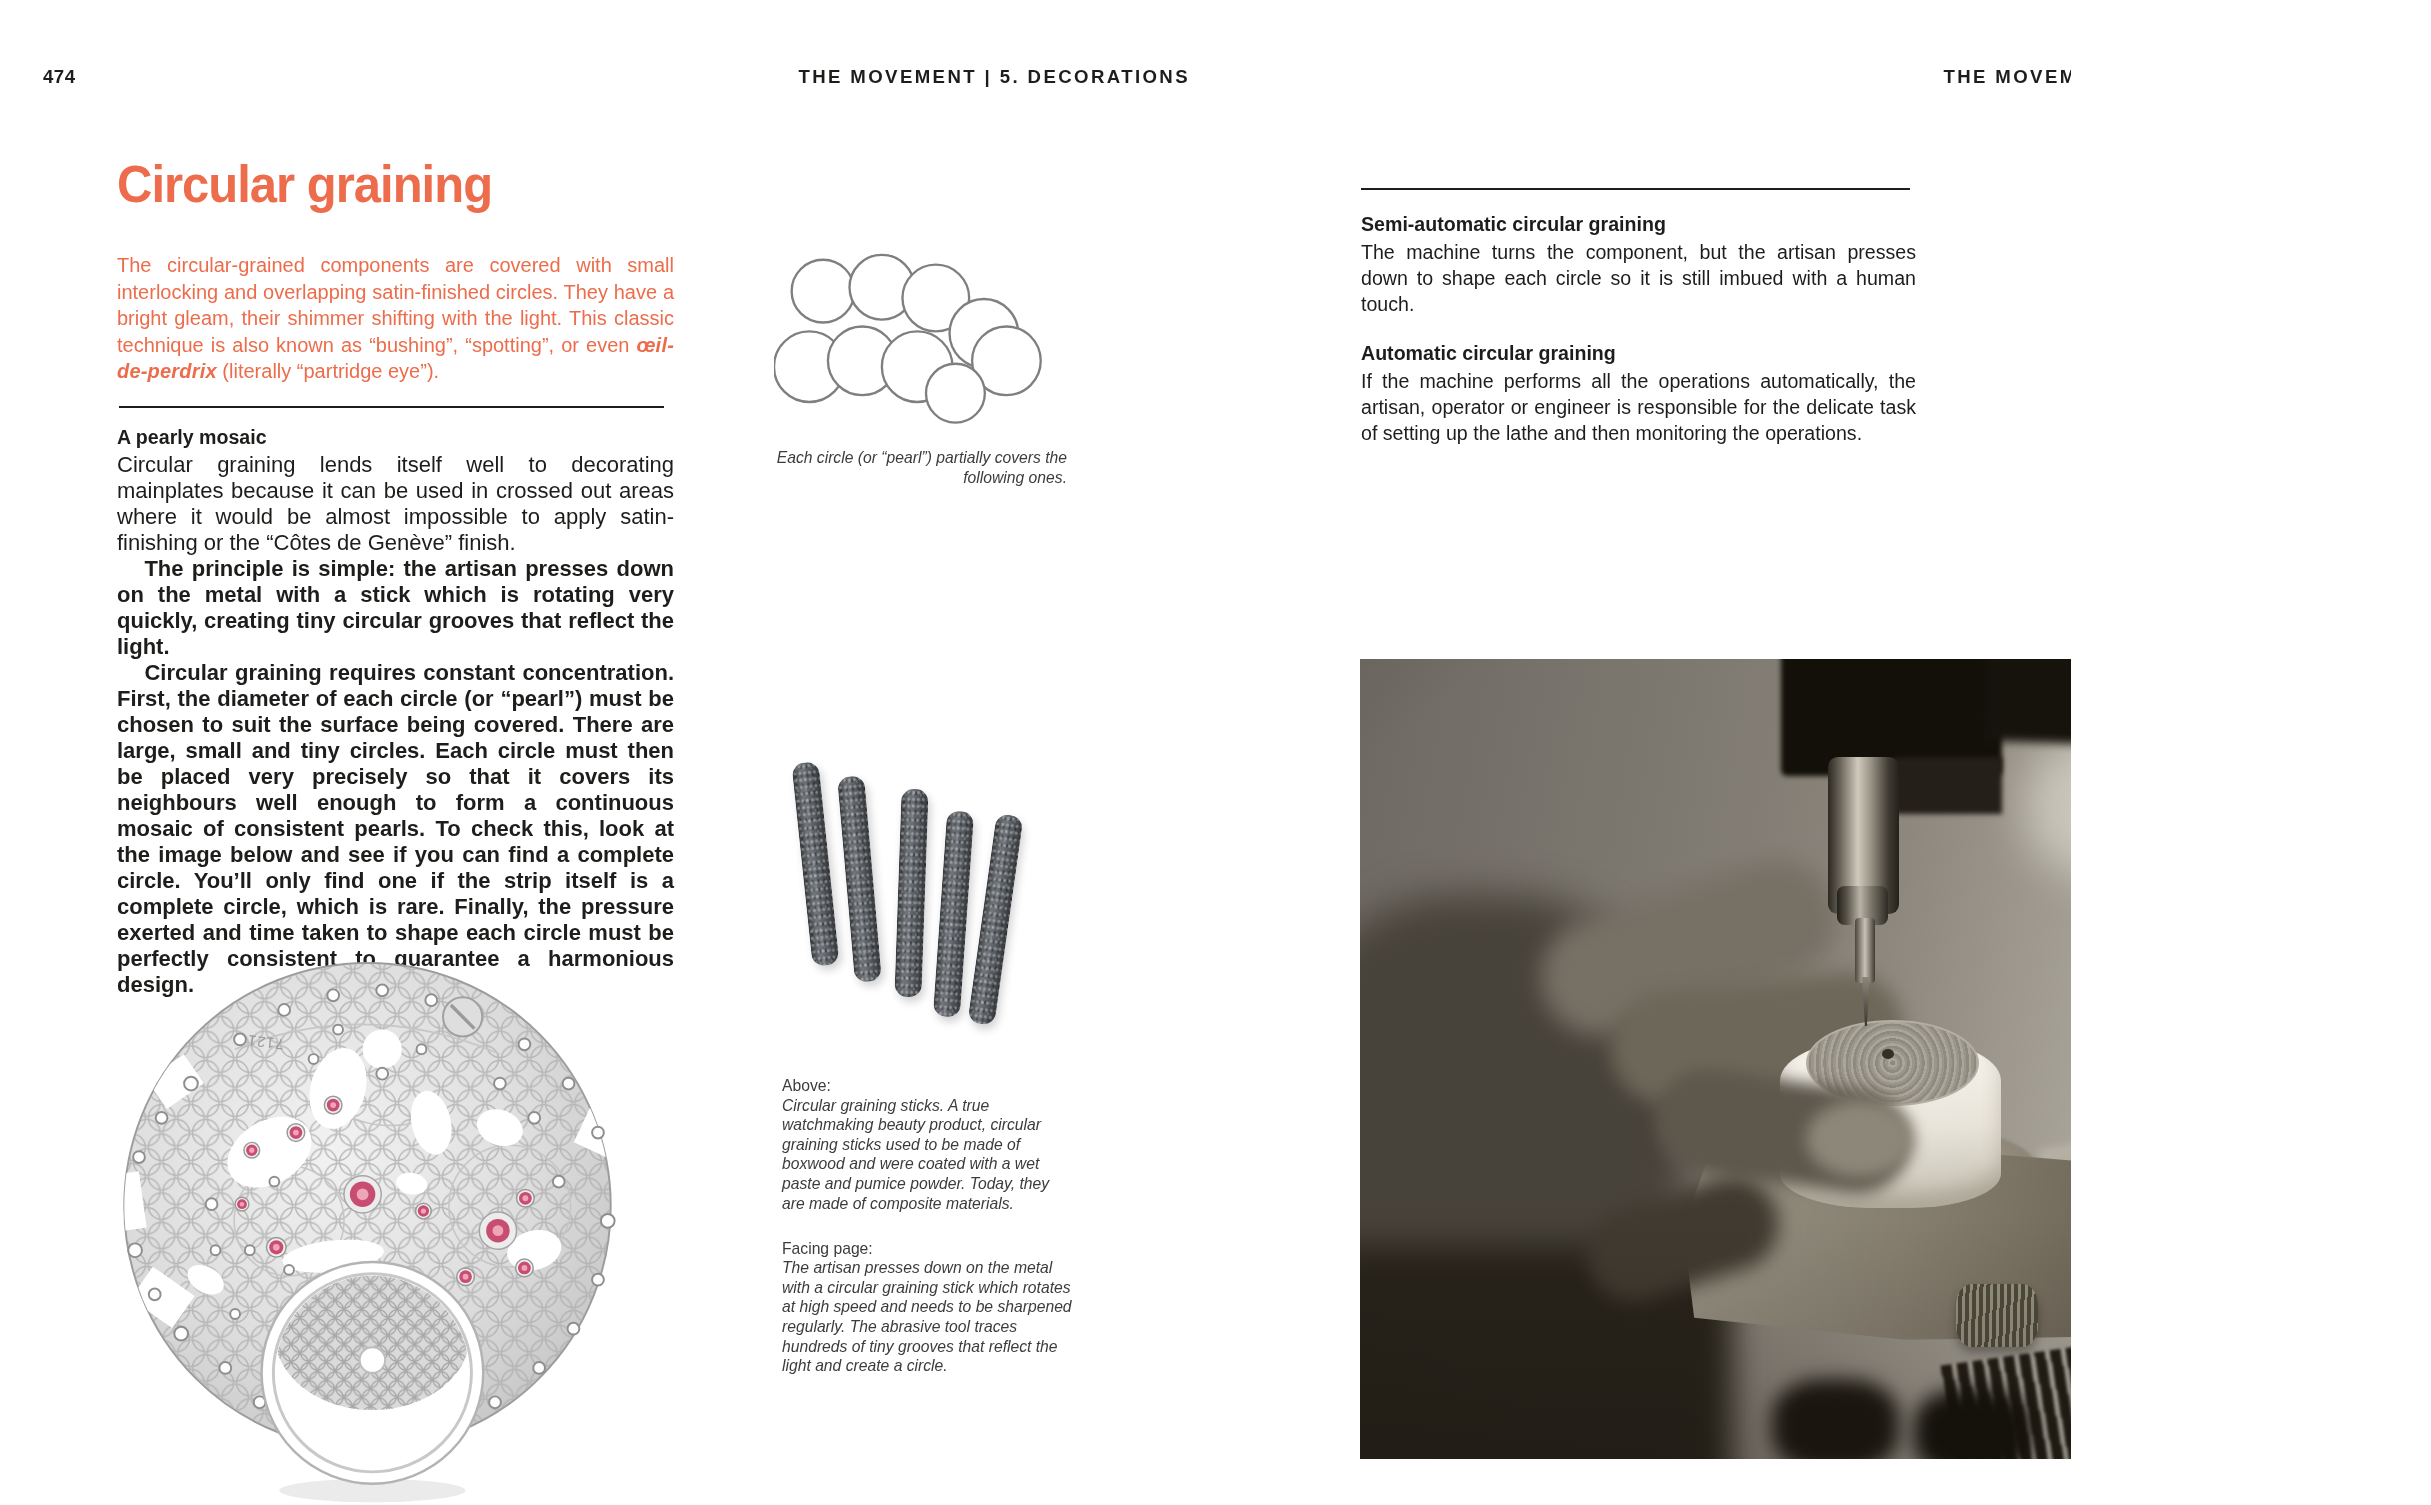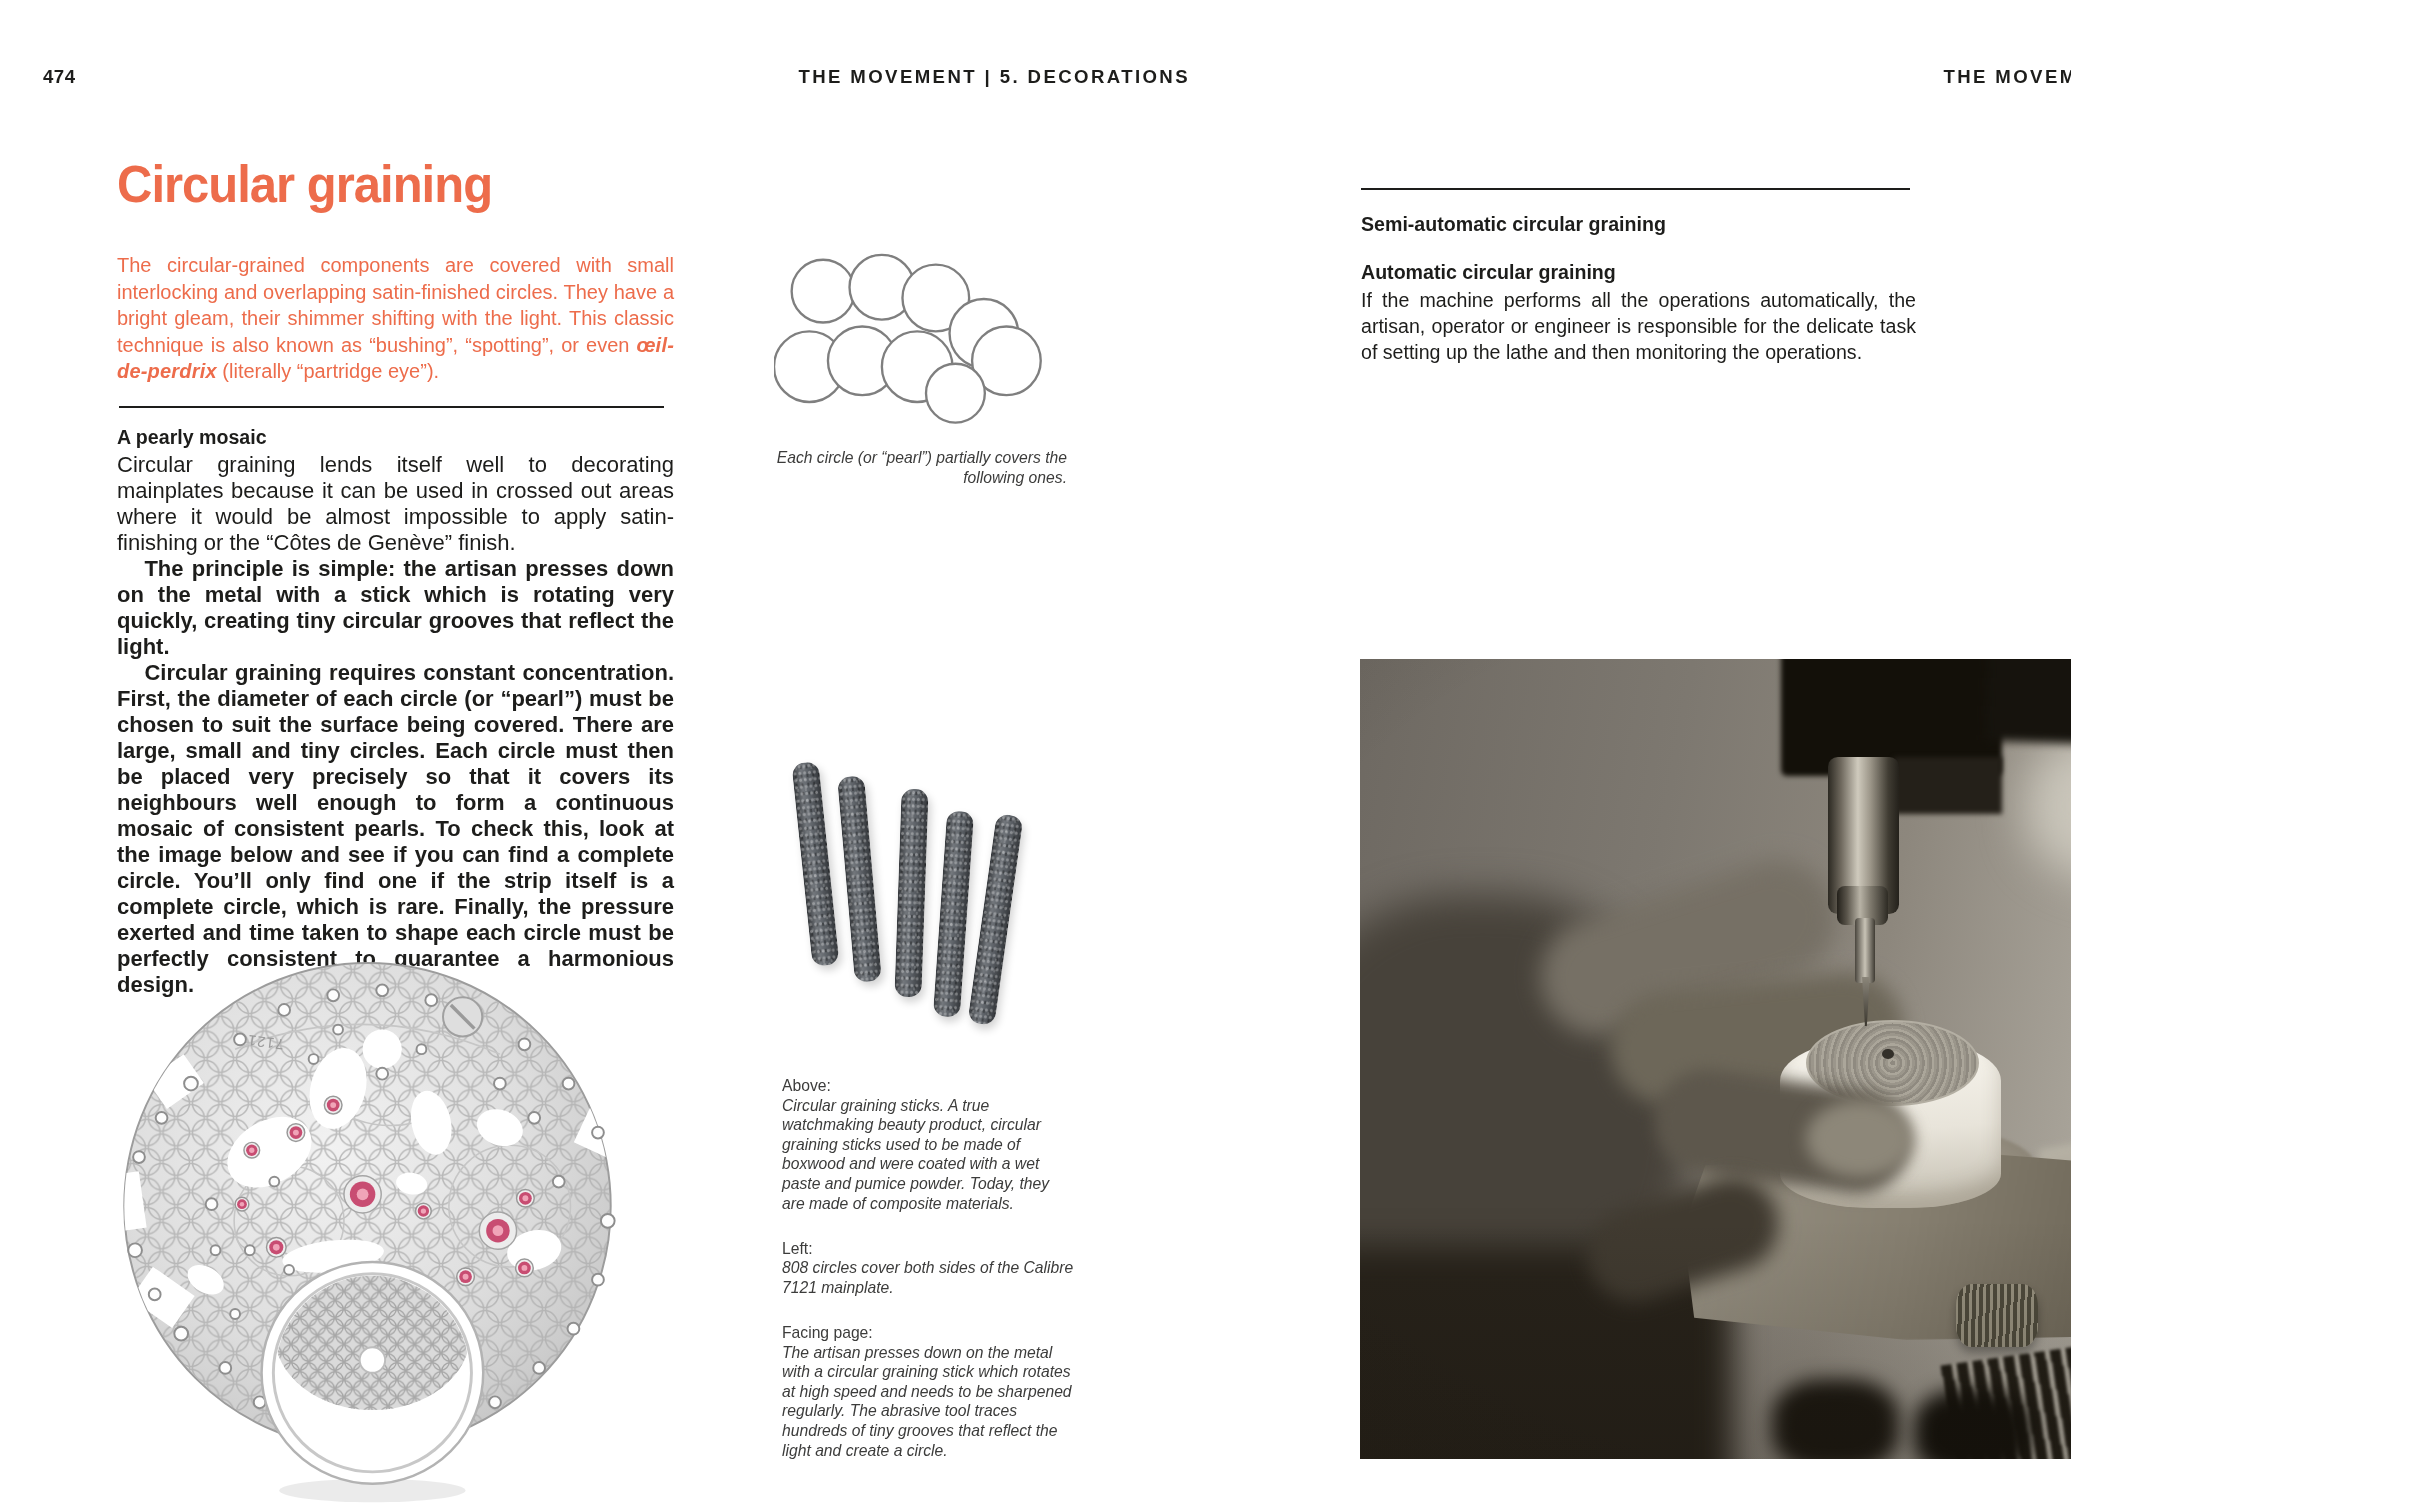--- a/index.html
+++ b/index.html
@@ -95,24 +95,20 @@
     <div class="stick" style="left:62px;top:4.9px;height:206px;transform:rotate(-5deg);"></div>
     <div class="stick" style="left:114px;top:17.6px;height:208px;transform:rotate(2deg);"></div>
     <div class="stick" style="left:156px;top:40px;height:206px;transform:rotate(4deg);"></div>
     <div class="stick" style="left:198px;top:43px;height:211px;transform:rotate(8deg);"></div>
   </div>
 
   <div class="abs cap" style="left:782px;top:1032px;width:294px;">
     <div class="capgroup">
       <span class="lbl">Above:</span>
       <span class="itl">Circular graining sticks. A true watchmaking beauty product, circular graining sticks used to be made of boxwood and were coated with a wet paste and pumice powder. Today, they are made of composite materials.</span>
-    </div>
-    <div class="capgroup">
-      <span class="lbl">Left:</span>
-      <span class="itl">808 circles cover both sides of the Calibre 7121 mainplate.</span>
     </div>
     <div class="capgroup">
       <span class="lbl">Facing page:</span>
       <span class="itl">The artisan presses down on the metal with a circular graining stick which rotates at high speed and needs to be sharpened regularly. The abrasive tool traces hundreds of tiny grooves that reflect the light and create a circle.</span>
     </div>
   </div>
 
   <svg class="abs" style="left:88px;top:912px;" width="559" height="564" viewBox="0 0 570 575">
     <defs>
       <radialGradient id="metal" cx="42%" cy="38%" r="75%">
@@ -290,20 +286,21 @@
     </g>
 
     <text x="200" y="85" transform="rotate(187 200 85)" font-size="15" letter-spacing="1" fill="#9b9b9b">7121</text>
   </svg>
 
   <div class="abs rule" style="left:1361px;top:144px;width:549px;"></div>
 
   <div class="abs sections" style="left:1361px;top:169px;">
     <div class="section">
       <h3>Semi-automatic circular graining</h3>
+      <p>The machine turns the component, but the artisan presses down to shape each circle so it is still imbued with a human touch.</p>
     </div>
     <div class="section">
       <h3>Automatic circular graining</h3>
       <p>If the machine performs all the operations automatically, the artisan, operator or engineer is responsible for the delicate task of setting up the lathe and then monitoring the operations.</p>
     </div>
   </div>
 
   <div class="abs photo" style="left:1360px;top:615px;">
     <div class="layer" style="left:667px;top:69px;width:274px;height:157px;background:#c9c5ba;border-radius:40%;filter:blur(21.6px);"></div>
     <div class="layer" style="left:902px;top:0;width:78px;height:412px;background:#d3cfc5;filter:blur(17.6px);"></div>

